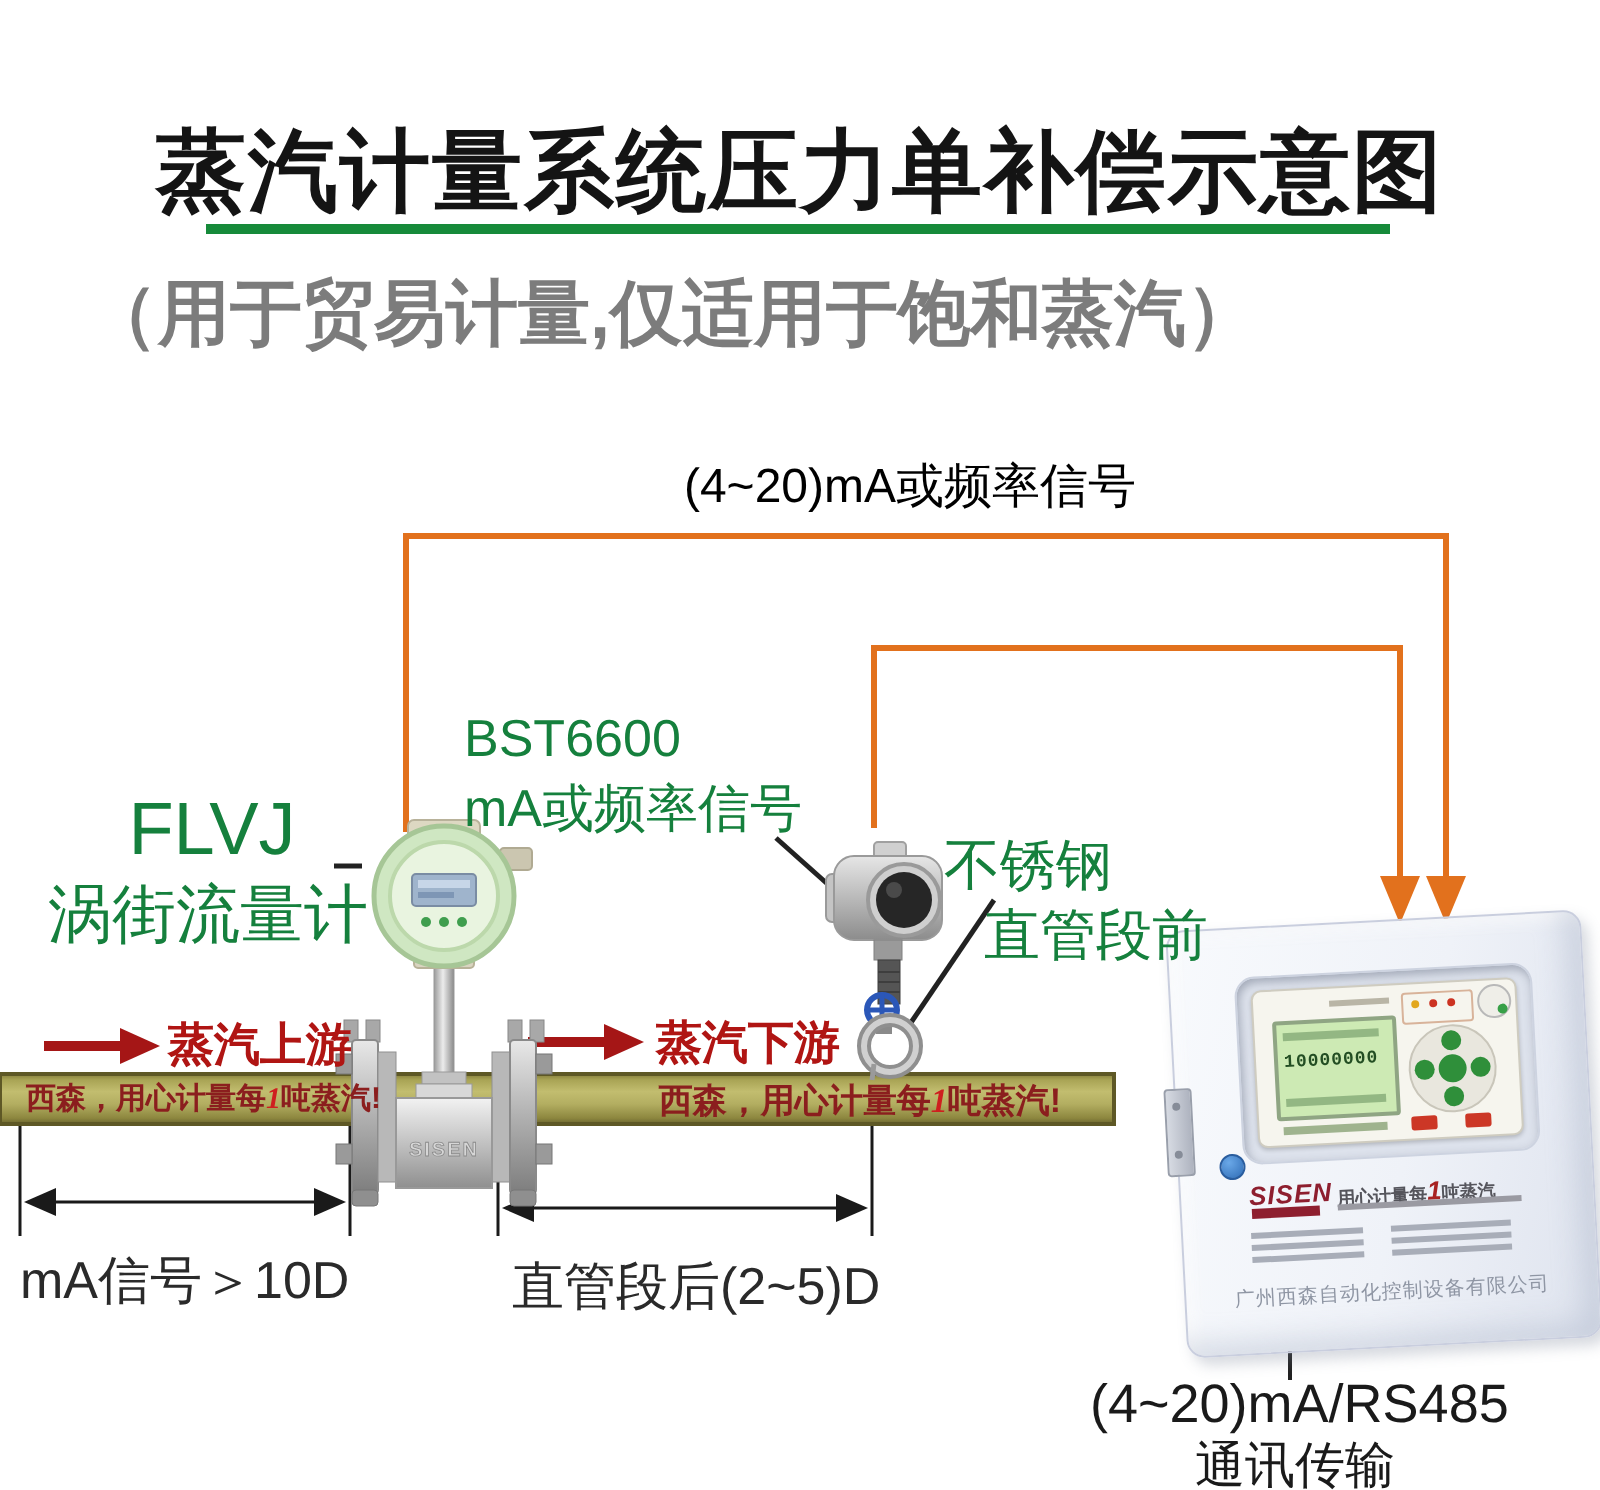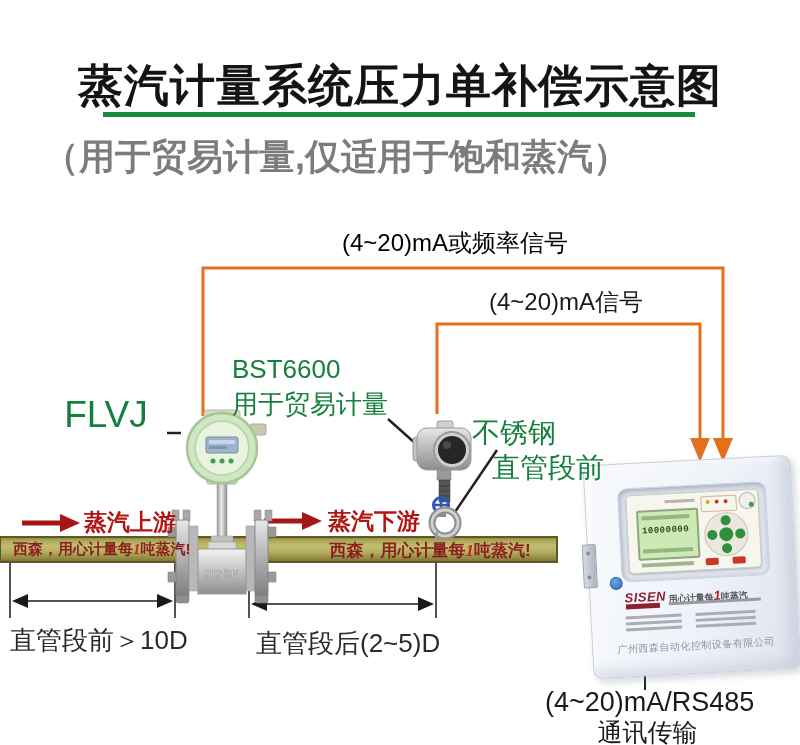--- a/index.html
+++ b/index.html
@@ -247,34 +247,34 @@
     <span class="spec" style="left:104px;top:158px;width:60px;"></span>
     <span class="spec" style="left:104px;top:164px;width:60px;"></span>
     <div class="company">广州西森自动化控制设备有限公司</div>
   </div>
 
   <div class="lbl page-title">蒸汽计量系统压力单补偿示意图</div>
   <div class="abs title-underline"></div>
   <div class="lbl subtitle">（用于贸易计量,仅适用于饱和蒸汽）</div>
 
   <div class="lbl sig1">(4~20)mA或频率信号</div>
-  <div class="lbl sig2">(4~20)mA信号</div>
 
   <div class="lbl bst-model">BST6600</div>
-  <div class="lbl bst-name">用于贸易计量</div>
+  <div class="lbl bst-name">mA或频率信号</div>
 
   <div class="lbl flvj-model">FLVJ</div>
+  <div class="lbl flvj-name">涡街流量计</div>
 
   <div class="lbl buf1">不锈钢</div>
   <div class="lbl buf2">直管段前</div>
 
   <div class="lbl steam-up">蒸汽上游</div>
   <div class="lbl steam-down">蒸汽下游</div>
 
   <div class="lbl pipe-text pipe-text-left"><span>西森，用心计量每</span><span class="pipe-num">1</span><span>吨蒸汽!</span></div>
   <div class="lbl pipe-text pipe-text-right"><span>西森，用心计量每</span><span class="pipe-num">1</span><span>吨蒸汽!</span></div>
 
-  <div class="lbl dim-left">直管段前＞10D</div>
+  <div class="lbl dim-left">mA信号＞10D</div>
   <div class="lbl dim-right">直管段后(2~5)D</div>
 
   <div class="lbl out-sig">(4~20)mA/RS485</div>
   <div class="lbl out-mode">通讯传输</div>
 </div>
 
 </body></html>

